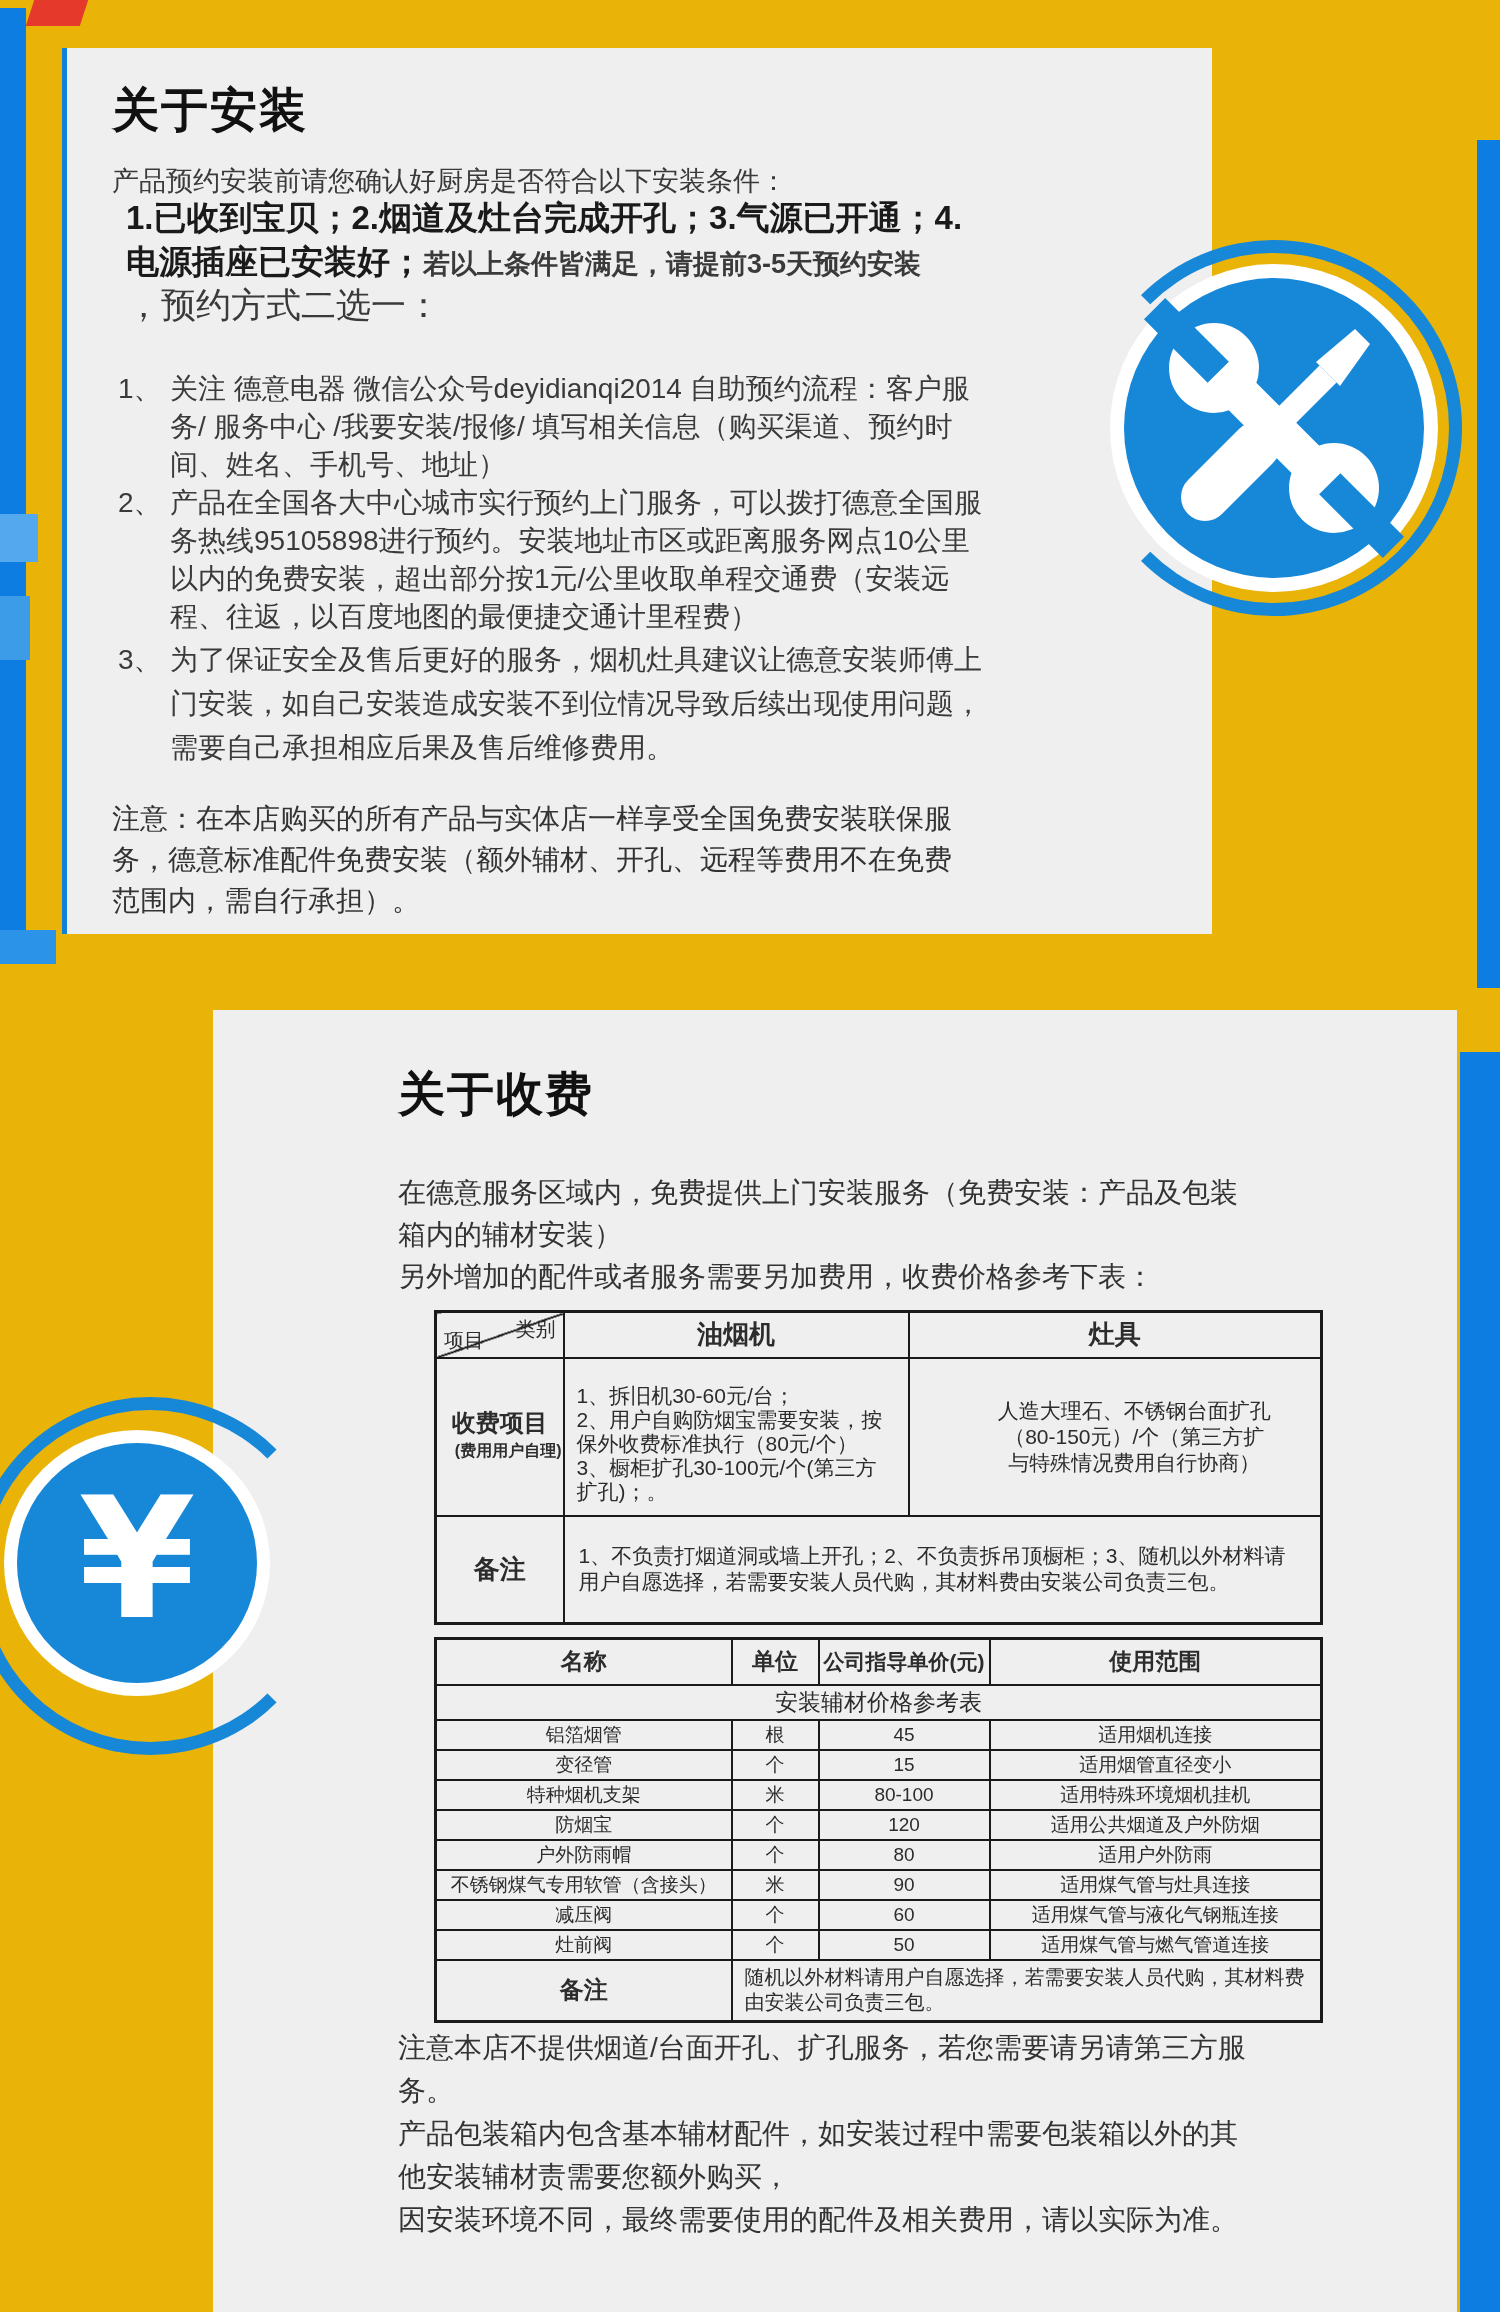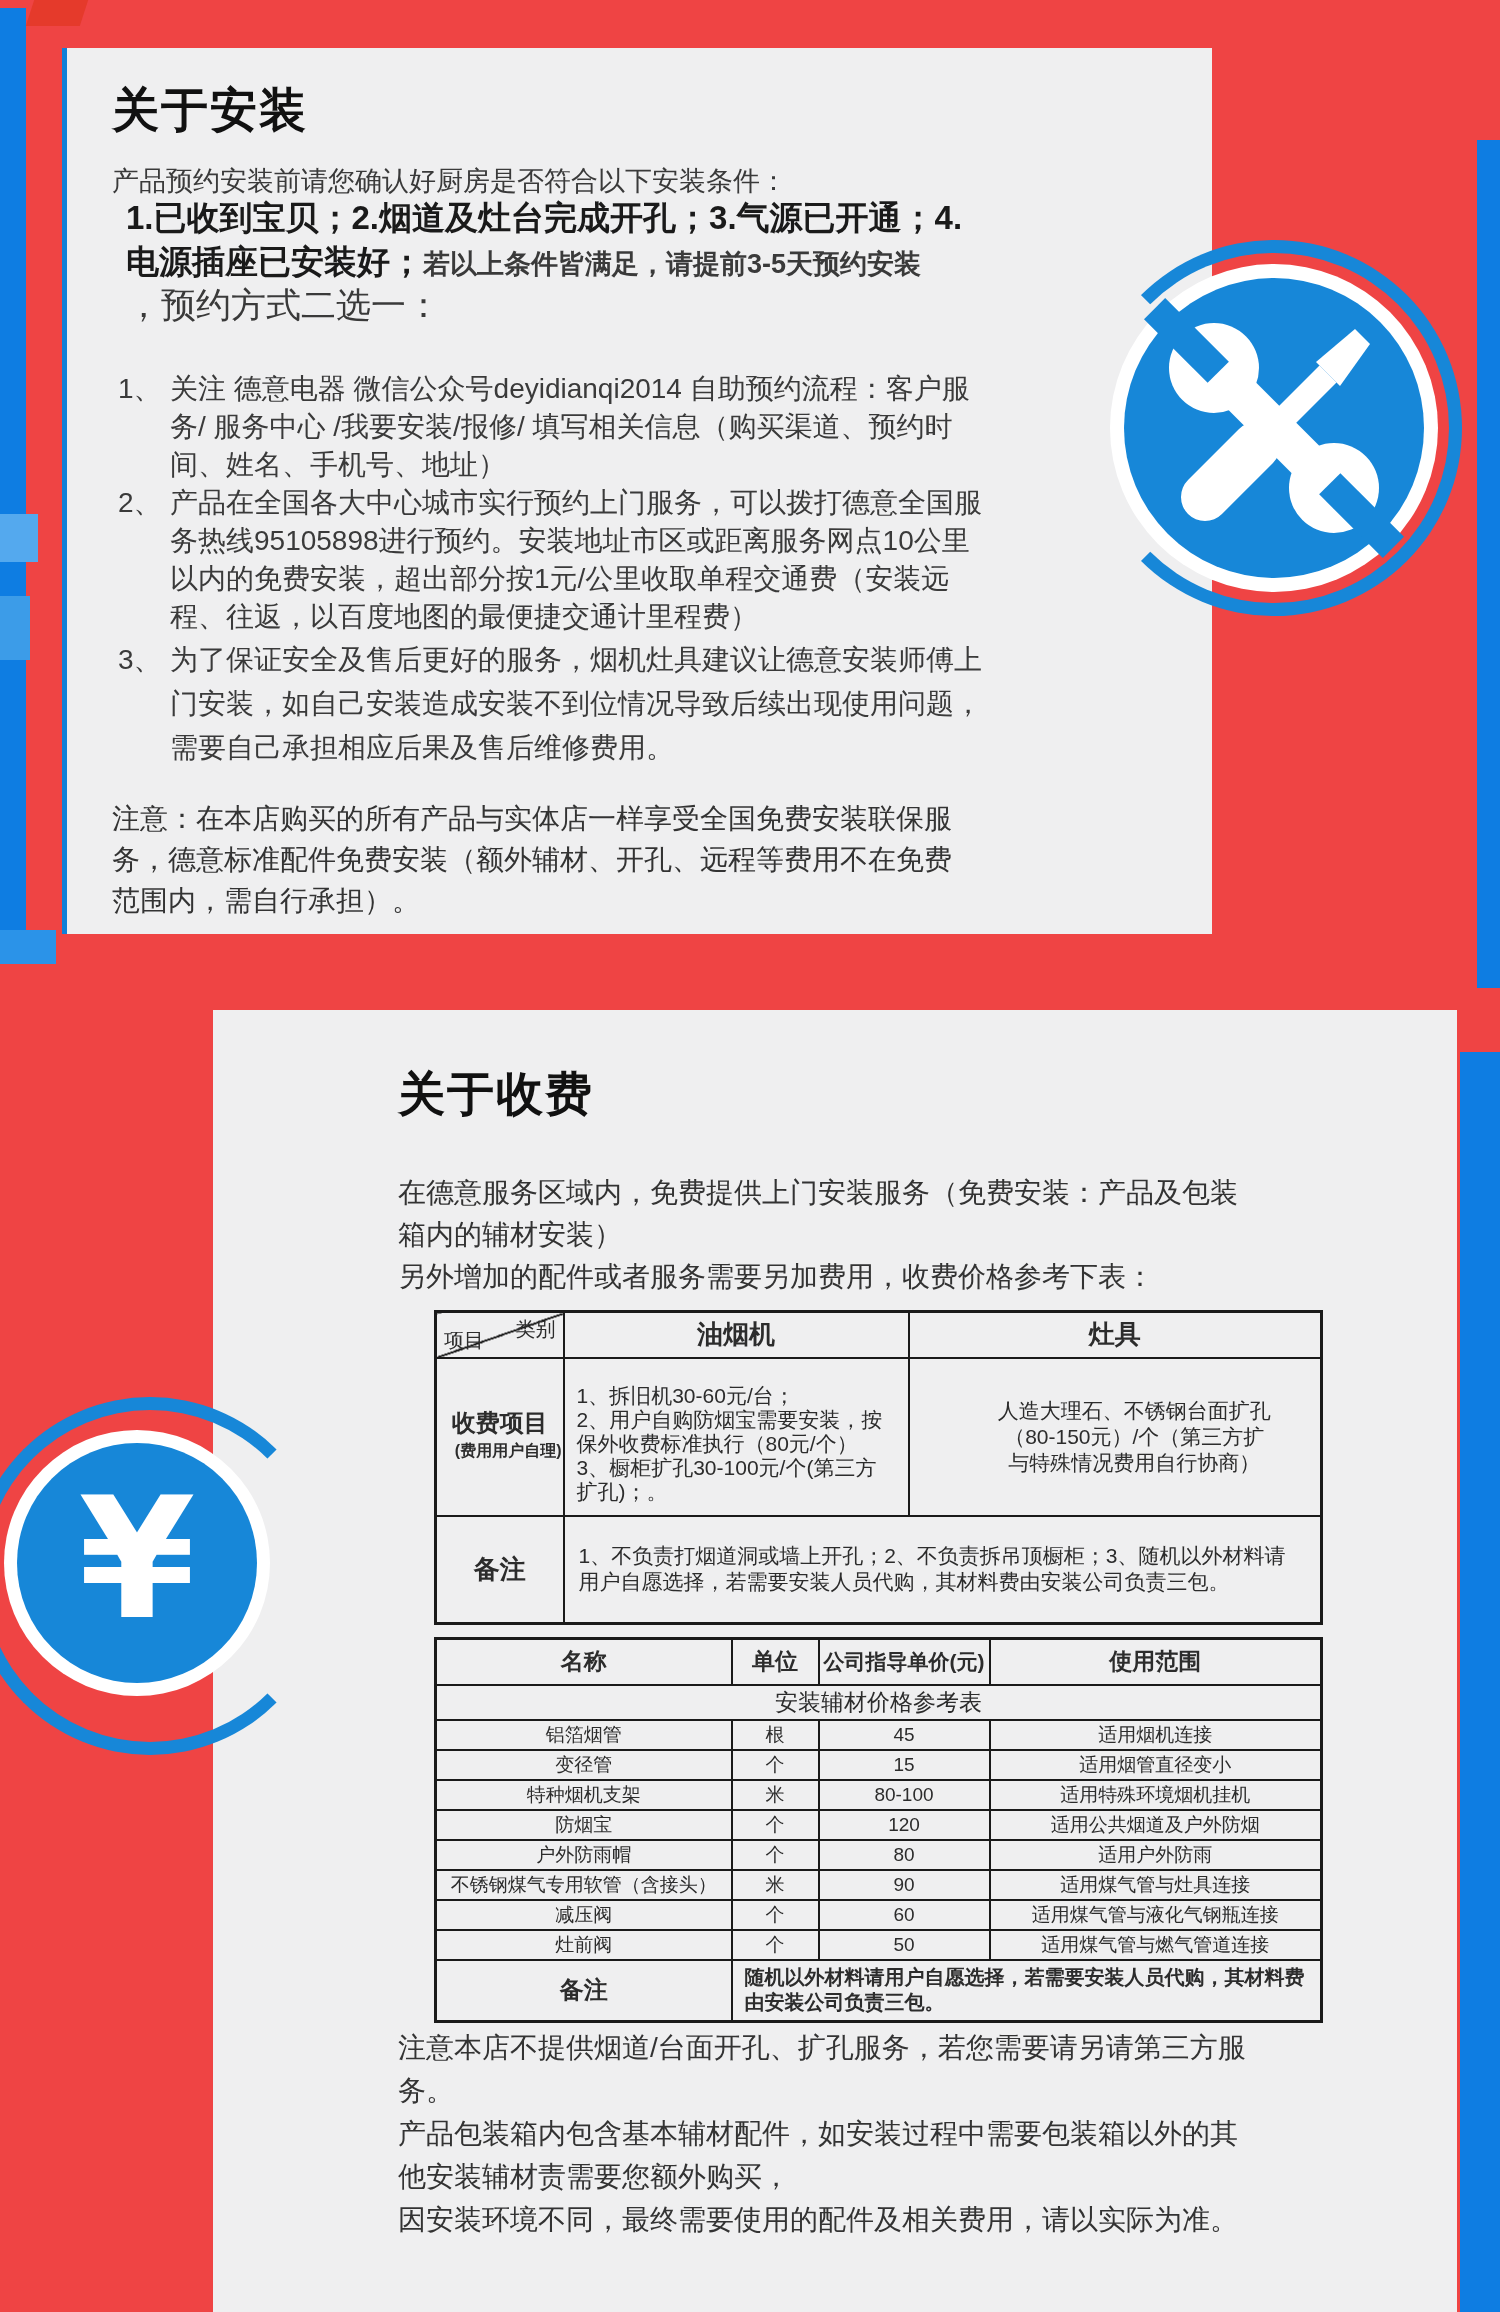--- a/index.html
+++ b/index.html
@@ -1,16 +1,16 @@
 <!DOCTYPE html>
 <html><head>
 <meta charset="utf-8">
 <style>
   html,body{margin:0;padding:0;background:#ffffff;}
-  .page{position:relative;width:1500px;height:2312px;background:#ef4444;overflow:hidden;
+  .page{position:relative;width:1500px;height:2312px;background:#eab308;overflow:hidden;
         font-family:"Liberation Sans", sans-serif;color:#333;}
   .abs{position:absolute;}
 
   
   .left-bar{left:0;top:8px;width:26px;height:956px;background:#0e7de2;}
   .left-tab1{left:0;top:514px;width:38px;height:48px;background:#54a9ee;}
   .left-tab2{left:0;top:596px;width:30px;height:64px;background:#3c9ce8;}
   .left-tab3{left:0;top:930px;width:56px;height:34px;background:#2b93e8;}
   .red-flag{left:30px;top:0;width:54px;height:26px;background:#e53a2b;transform:skewX(-18deg);}
   .right-bar-1{left:1477px;top:140px;width:23px;height:848px;background:#0e7de2;}
@@ -70,21 +70,21 @@
   .charge-sublabel{font-weight:700;font-size:16px;display:block;text-align:right;}
   .charge-hood{font-size:21px;line-height:24px;padding:23px 6px 8px 12px;vertical-align:middle;margin-left:24px;}
   .charge-stove{font-size:21px;line-height:26px;text-align:center;}
   .remark-label{text-align:center;font-weight:700;font-size:26px;color:#111;}
   .remark-text{font-size:21px;line-height:26px;padding:20px 14px;}
   .mat-title{text-align:center;font-size:23px;color:#222;}
   .mat-head{font-size:23px;font-weight:700;text-align:center;color:#111;}
   .mat-head.small{font-size:21px;}
   .mat-table .data td{font-size:19px;text-align:center;height:26px;line-height:22px;margin-top:33px;}
   .mat-remark-label{text-align:center;font-weight:700;font-size:24px;color:#111;}
-  .mat-remark-text{font-size:20px;font-weight:700;line-height:25px;padding:4px 12px;margin-top:12px;}
+  .mat-remark-text{font-size:20px;font-weight:400;line-height:25px;padding:4px 12px;margin-top:12px;}
 </style>
 </head>
 <body>
 
 <div class="page">
 
   <div class="abs left-bar"></div>
   <div class="abs left-tab1"></div>
   <div class="abs left-tab2"></div>
   <div class="abs left-tab3"></div>

